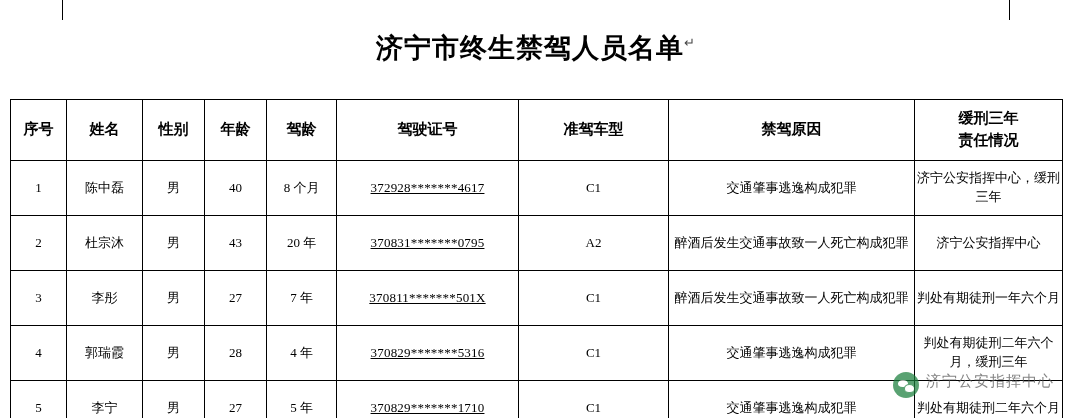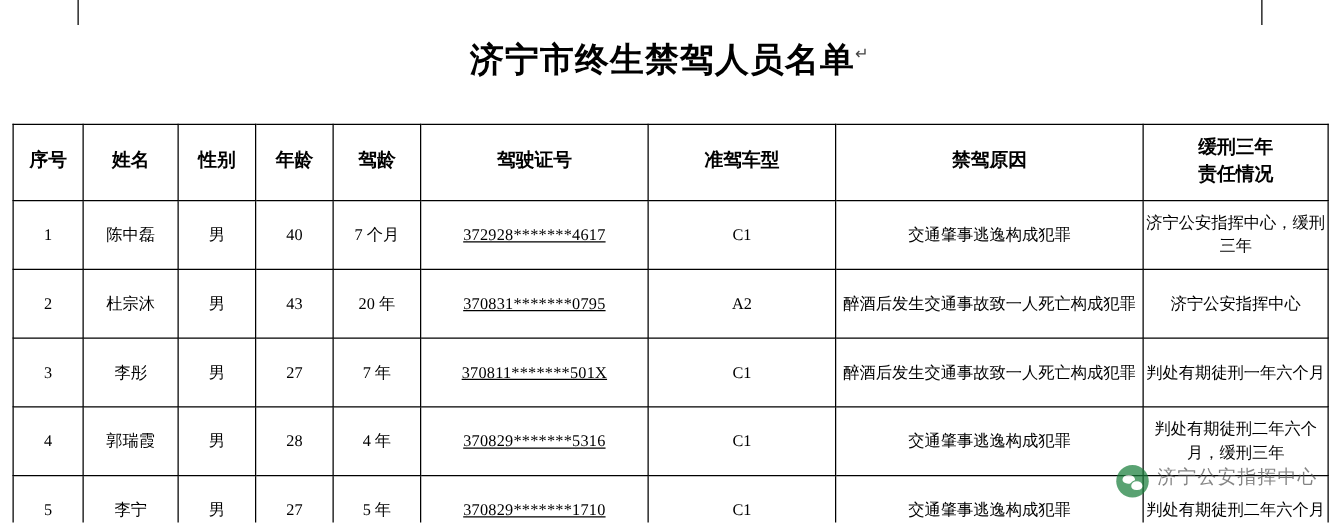--- a/index.html
+++ b/index.html
@@ -190,21 +190,21 @@
           <div>责任情况</div>
         </td>
       </tr>
     </thead>
     <tbody>
       <tr>
         <td class="num">1</td>
         <td>陈中磊</td>
         <td>男</td>
         <td>40</td>
-        <td>7 个月</td>
+        <td>8 个月</td>
         <td class="idnum">372928*******4617</td>
         <td>C1</td>
         <td class="reason">交通肇事逃逸构成犯罪</td>
         <td class="punish">济宁公安指挥中心，缓刑三年</td>
       </tr>
       <tr>
         <td class="num">2</td>
         <td>杜宗沐</td>
         <td>男</td>
         <td>43</td>

